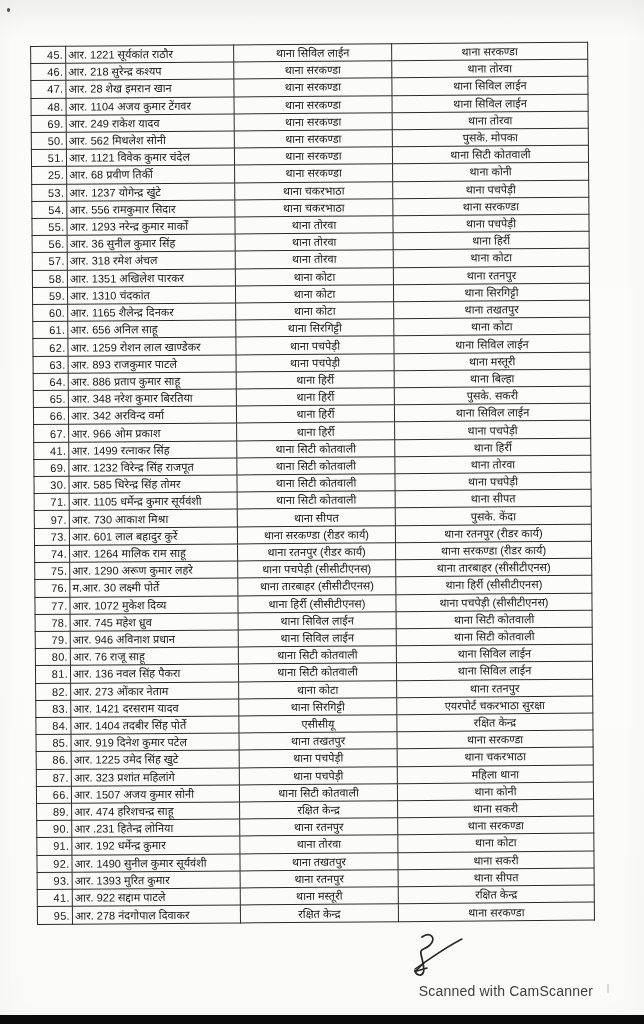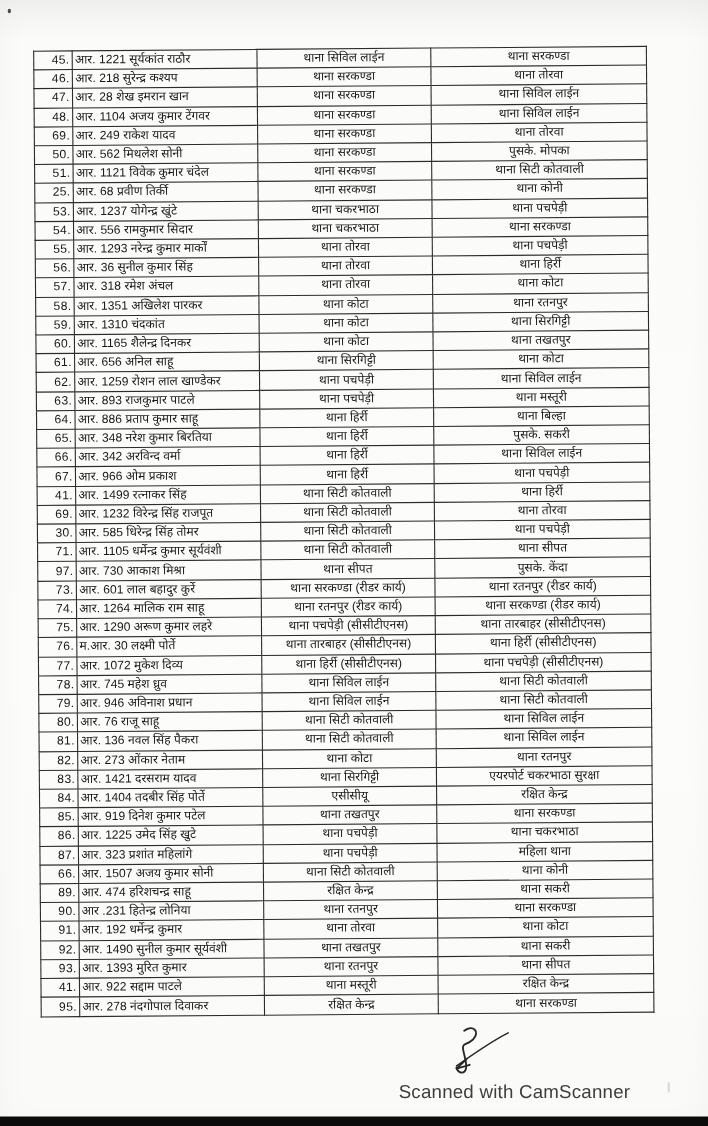--- a/index.html
+++ b/index.html
@@ -45,22 +45,22 @@
   td.c-from { text-align: center; font-size: 10.5px; }
   td.c-to   { text-align: center; font-size: 10.5px; }
 
   .signature {
     position: absolute;
     left: 398px; top: 932px;
     width: 70px; height: 52px;
   }
   .scanned-label {
     position: absolute;
-    right: 71px; top: 983px;
-    font-size: 17px;
+    right: 51px; top: 983px;
+    font-size: 14px;
     color: #3e3e3e;
     letter-spacing: 0.2px;
     font-weight: 400;
   }
   .bottom-bar {
     position: absolute;
     left: 0; bottom: 0;
     width: 644px; height: 9px;
     background: #0b0b0b;
   }

